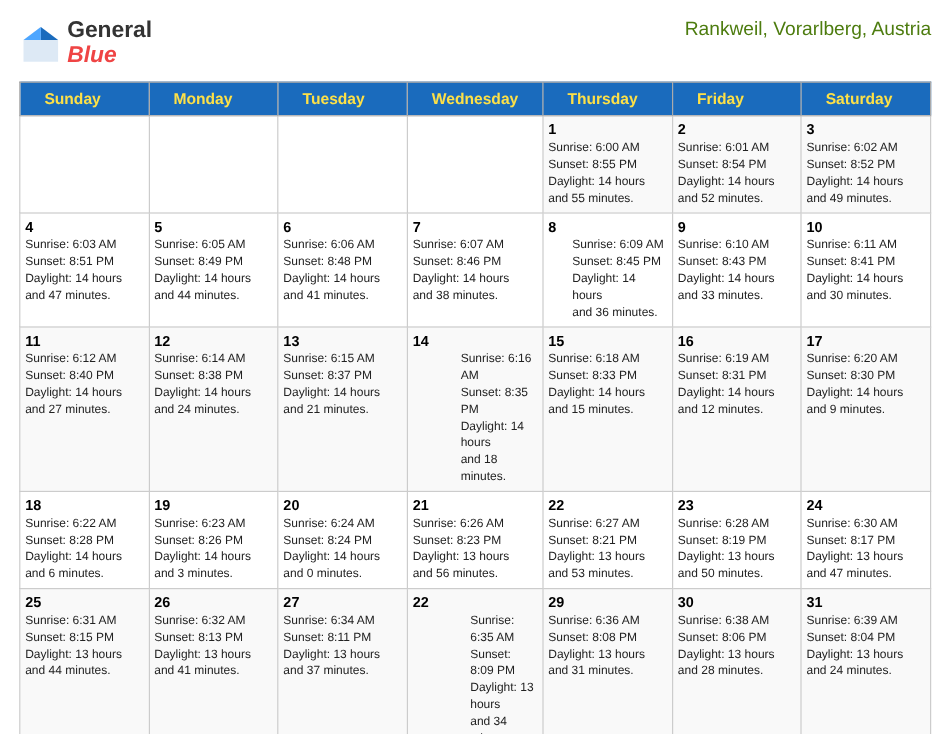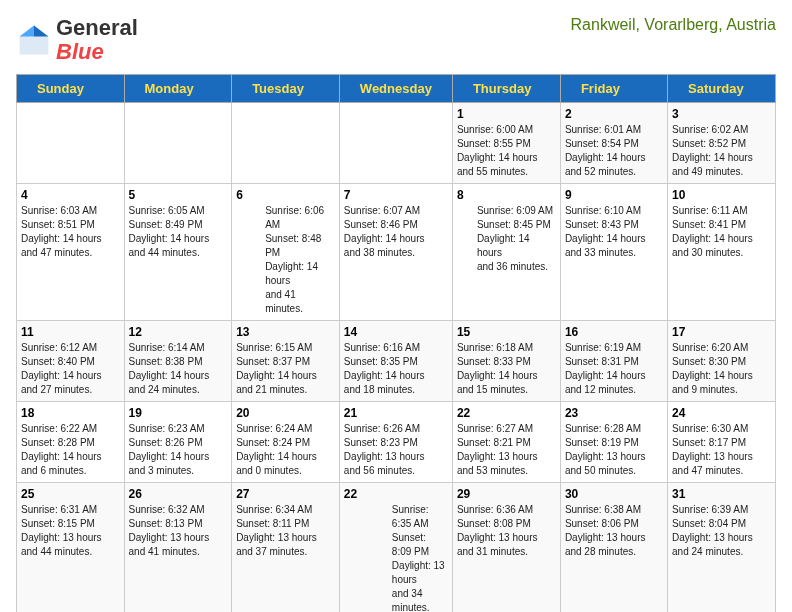--- a/index.html
+++ b/index.html
@@ -15,21 +15,21 @@
       justify-content: space-between;
       align-items: flex-start;
       margin-bottom: 10px;
     }
     .logo {
       display: flex;
       align-items: center;
       gap: 4px;
     }
     .logo-text {
-      font-size: 22px;
+      font-size: 19px;
       font-weight: bold;
       line-height: 1.1;
     }
     .logo-general { color: #333; }
     .logo-blue { color: #ef4444; font-style: italic; }
     .logo-icon {
       width: 36px;
       height: 36px;
     }
     .title-area {
@@ -154,21 +154,21 @@
         </td>
         <td>
           <span class="day-number">5</span>
           <div class="day-info" style="white-space: pre-line;">Sunrise: 6:05 AM
 Sunset: 8:49 PM
 Daylight: 14 hours
 and 44 minutes.</div>
         </td>
         <td>
           <span class="day-number">6</span>
-          <div class="day-info" style="white-space: pre-line; margin-left: 29px;">Sunrise: 6:06 AM
+          <div class="day-info" style="white-space: pre-line;">Sunrise: 6:06 AM
 Sunset: 8:48 PM
 Daylight: 14 hours
 and 41 minutes.</div>
         </td>
         <td>
           <span class="day-number">7</span>
           <div class="day-info" style="white-space: pre-line;">Sunrise: 6:07 AM
 Sunset: 8:46 PM
 Daylight: 14 hours
 and 38 minutes.</div>
@@ -212,21 +212,21 @@
         </td>
         <td>
           <span class="day-number">13</span>
           <div class="day-info" style="white-space: pre-line;">Sunrise: 6:15 AM
 Sunset: 8:37 PM
 Daylight: 14 hours
 and 21 minutes.</div>
         </td>
         <td>
           <span class="day-number">14</span>
-          <div class="day-info" style="white-space: pre-line;">Sunrise: 6:16 AM
+          <div class="day-info" style="white-space: pre-line; margin-left: 40px;">Sunrise: 6:16 AM
 Sunset: 8:35 PM
 Daylight: 14 hours
 and 18 minutes.</div>
         </td>
         <td>
           <span class="day-number">15</span>
           <div class="day-info" style="white-space: pre-line;">Sunrise: 6:18 AM
 Sunset: 8:33 PM
 Daylight: 14 hours
 and 15 minutes.</div>

